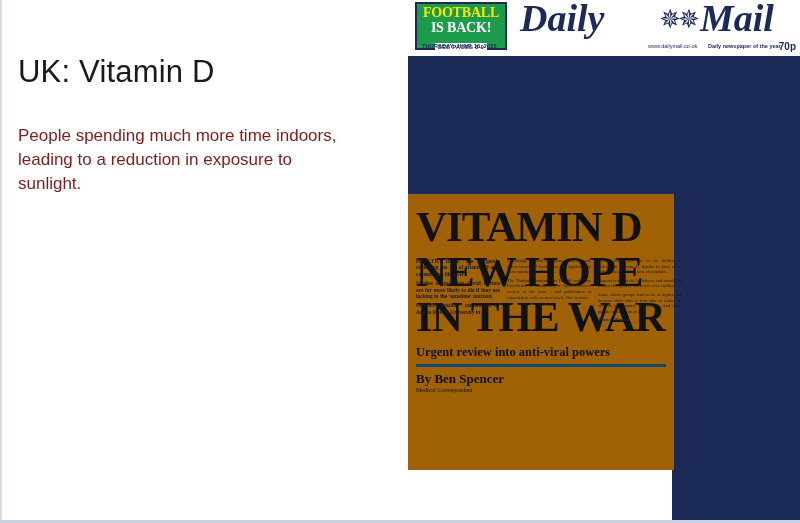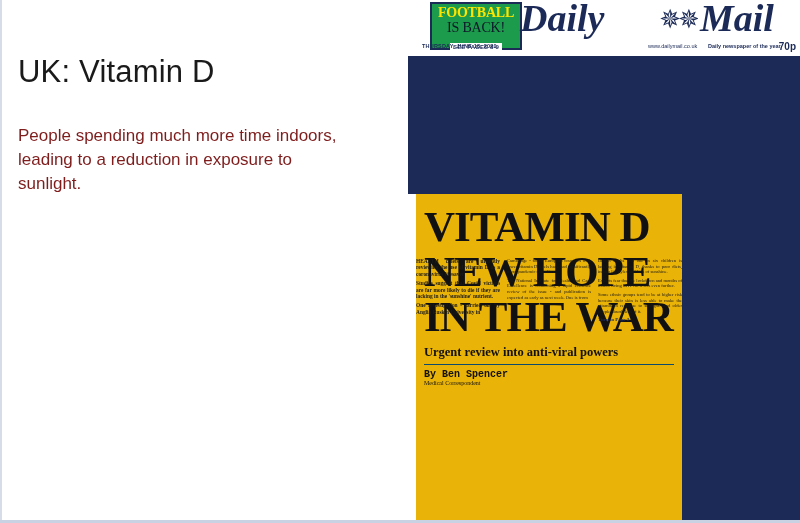--- a/index.html
+++ b/index.html
@@ -66,44 +66,44 @@
   .masthead {
     position: absolute;
     left: 0; top: 0;
     width: 392px;
     height: 56px;
     background: #ffffff;
     border-bottom: 2px solid #1b2a57;
   }
   .football-box {
     position: absolute;
-    left: 22px;
+    left: 7px;
     top: 2px;
     width: 92px;
     height: 48px;
     background: #1b9b4b;
     border: 2px solid #1b2a57;
     box-sizing: border-box;
     text-align: center;
     padding-top: 2px;
   }
   .football-line1 {
     font-family: "Liberation Serif", serif;
     font-weight: bold;
     font-size: 14px;
     line-height: 14px;
     color: #ffe400;
     letter-spacing: -0.2px;
   }
   .football-line2 {
     font-family: "Liberation Serif", serif;
-    font-weight: normal;
+    font-weight: bold;
     font-size: 14px;
     line-height: 15px;
-    color: #0f172a;
+    color: #ffffff;
     letter-spacing: -0.2px;
   }
   .football-pages {
     display: inline-block;
     margin-top: 3px;
     background: #ffffff;
     color: #1b2a57;
     font-size: 6px;
     font-weight: bold;
     padding: 1px 3px;
@@ -189,25 +189,25 @@
   .photo-block.lower-right {
     left: 264px;
     top: 194px;
     width: 128px;
     height: 329px;
   }
 
   
   .headline-panel {
     position: absolute;
-    left: 8px;
+    left: 0;
     top: 194px;
     width: 266px;
-    height: 329px;
-    background: #eab308;
+    height: 276px;
+    background: #a16207;
     padding: 0;
   }
   .headline {
     font-family: "Liberation Serif", serif;
     font-weight: bold;
     color: #111111;
     font-size: 43px;
     line-height: 45px;
     letter-spacing: -1px;
     margin: 10px 0 0 8px;
@@ -215,31 +215,31 @@
   }
   .headline div {
     white-space: nowrap;
   }
   .subhead {
     font-family: "Liberation Serif", serif;
     font-weight: bold;
     font-size: 12.5px;
     color: #111111;
     margin: 6px 0 4px 8px;
-    border-bottom: 1px solid #0c4a6e;
+    border-bottom: 3px solid #0c4a6e;
     padding-bottom: 4px;
     width: 250px;
   }
   .byline {
     margin: 3px 0 0 8px;
     width: 120px;
   }
   .byline-name {
-    font-family: Liberation Mono, monospace;
-    font-size: 10px;
+    font-family: Liberation Serif, serif;
+    font-size: 13px;
     font-weight: bold;
     color: #111;
   }
   .byline-role {
     font-family: "Liberation Serif", serif;
     font-size: 6px;
     color: #111;
   }
   .columns {
     position: absolute;

